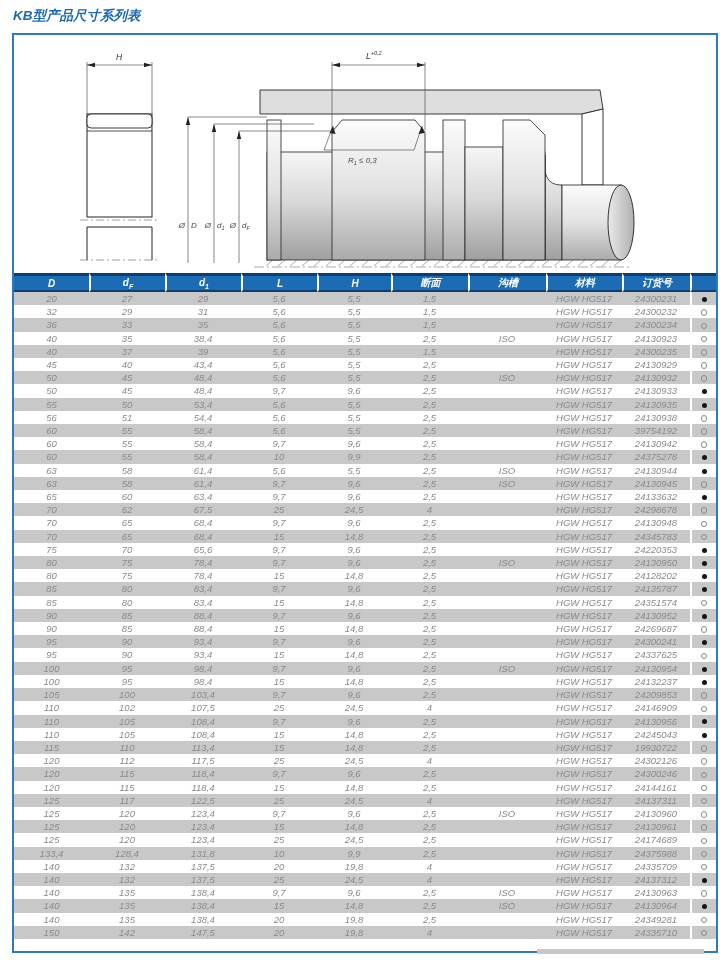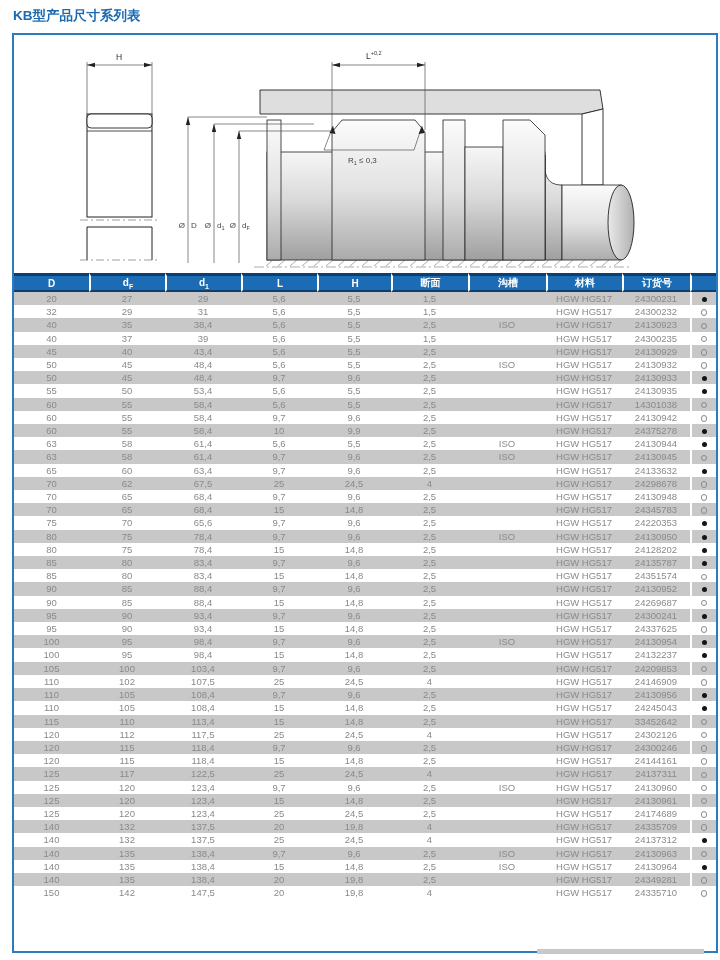--- a/index.html
+++ b/index.html
@@ -1,17 +1,17 @@
 <!DOCTYPE html>
 <html><head>
 <meta charset="utf-8">
 <style>
   html,body{margin:0;padding:0;background:#fff;width:720px;height:960px;overflow:hidden;
             font-family:"Liberation Sans","DejaVu Sans",sans-serif;}
-  .page{position:relative;width:720px;height:960px;}
+  .page{position:relative;width:720px;height:960px;font-style:italic;}
   .title{position:absolute;left:13px;top:7px;font-size:13.5px;font-weight:bold;color:#1c6ab0;}
   .frame{position:absolute;left:12px;top:33px;width:702px;height:916px;border:2px solid #2d7abd;background:#fff;}
   .drawing{position:absolute;left:0;top:0;width:702px;height:238px;}
   .tablewrap{position:absolute;left:0;top:238px;width:702px;}
   table{border-collapse:separate;border-spacing:0;width:702px;table-layout:fixed;}
   th,td{box-sizing:border-box;padding:0;text-align:center;overflow:hidden;white-space:nowrap;}
   th{background:#1b6cb4;color:#fff;font-size:10px;font-weight:bold;height:17px;
      border-top:3px solid #0d3e70;border-bottom:2px solid #0d3e70;}
   th + th{border-left:2px solid #fff;}
   th sub{font-size:7px;}
@@ -175,20 +175,32 @@
               <td>31</td>
               <td>5,6</td>
               <td>5,5</td>
               <td>1,5</td>
               <td></td>
               <td>HGW HG517</td>
               <td>24300232</td>
               <td class="avail"><span class="dot open"></span></td>
             </tr>
             <tr>
+              <td>36</td>
+              <td>33</td>
+              <td>35</td>
+              <td>5,6</td>
+              <td>5,5</td>
+              <td>1,5</td>
+              <td></td>
+              <td>HGW HG517</td>
+              <td>24300234</td>
+              <td class="avail"><span class="dot open"></span></td>
+            </tr>
+            <tr>
               <td>40</td>
               <td>35</td>
               <td>38,4</td>
               <td>5,6</td>
               <td>5,5</td>
               <td>2,5</td>
               <td>ISO</td>
               <td>HGW HG517</td>
               <td>24130923</td>
               <td class="avail"><span class="dot open"></span></td>
@@ -247,29 +259,41 @@
               <td>53,4</td>
               <td>5,6</td>
               <td>5,5</td>
               <td>2,5</td>
               <td></td>
               <td>HGW HG517</td>
               <td>24130935</td>
               <td class="avail"><span class="dot filled"></span></td>
             </tr>
             <tr>
+              <td>56</td>
+              <td>51</td>
+              <td>54,4</td>
+              <td>5,6</td>
+              <td>5,5</td>
+              <td>2,5</td>
+              <td></td>
+              <td>HGW HG517</td>
+              <td>24130938</td>
+              <td class="avail"><span class="dot open"></span></td>
+            </tr>
+            <tr>
               <td>60</td>
               <td>55</td>
               <td>58,4</td>
               <td>5,6</td>
               <td>5,5</td>
               <td>2,5</td>
               <td></td>
               <td>HGW HG517</td>
-              <td>14301038</td>
+              <td>39754192</td>
               <td class="avail"><span class="dot open"></span></td>
             </tr>
             <tr>
               <td>60</td>
               <td>55</td>
               <td>58,4</td>
               <td>9,7</td>
               <td>9,6</td>
               <td>2,5</td>
               <td></td>
@@ -543,21 +567,21 @@
             </tr>
             <tr>
               <td>115</td>
               <td>110</td>
               <td>113,4</td>
               <td>15</td>
               <td>14,8</td>
               <td>2,5</td>
               <td></td>
               <td>HGW HG517</td>
-              <td>33452642</td>
+              <td>19930722</td>
               <td class="avail"><span class="dot open"></span></td>
             </tr>
             <tr>
               <td>120</td>
               <td>112</td>
               <td>117,5</td>
               <td>25</td>
               <td>24,5</td>
               <td>4</td>
               <td></td>
@@ -631,20 +655,32 @@
               <td>123,4</td>
               <td>25</td>
               <td>24,5</td>
               <td>2,5</td>
               <td></td>
               <td>HGW HG517</td>
               <td>24174689</td>
               <td class="avail"><span class="dot open"></span></td>
             </tr>
             <tr>
+              <td>133,4</td>
+              <td>128,4</td>
+              <td>131,8</td>
+              <td>10</td>
+              <td>9,9</td>
+              <td>2,5</td>
+              <td></td>
+              <td>HGW HG517</td>
+              <td>24375988</td>
+              <td class="avail"><span class="dot open"></span></td>
+            </tr>
+            <tr>
               <td>140</td>
               <td>132</td>
               <td>137,5</td>
               <td>20</td>
               <td>19,8</td>
               <td>4</td>
               <td></td>
               <td>HGW HG517</td>
               <td>24335709</td>
               <td class="avail"><span class="dot open"></span></td>

